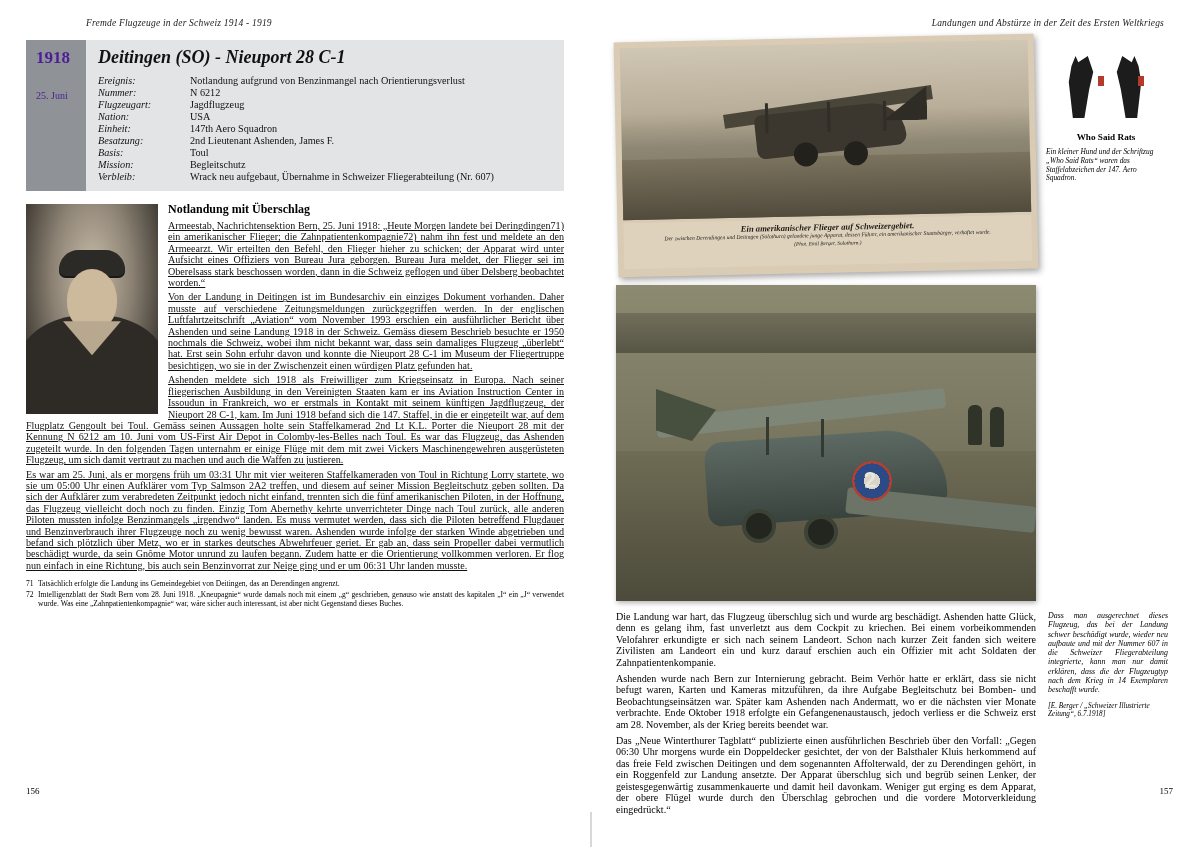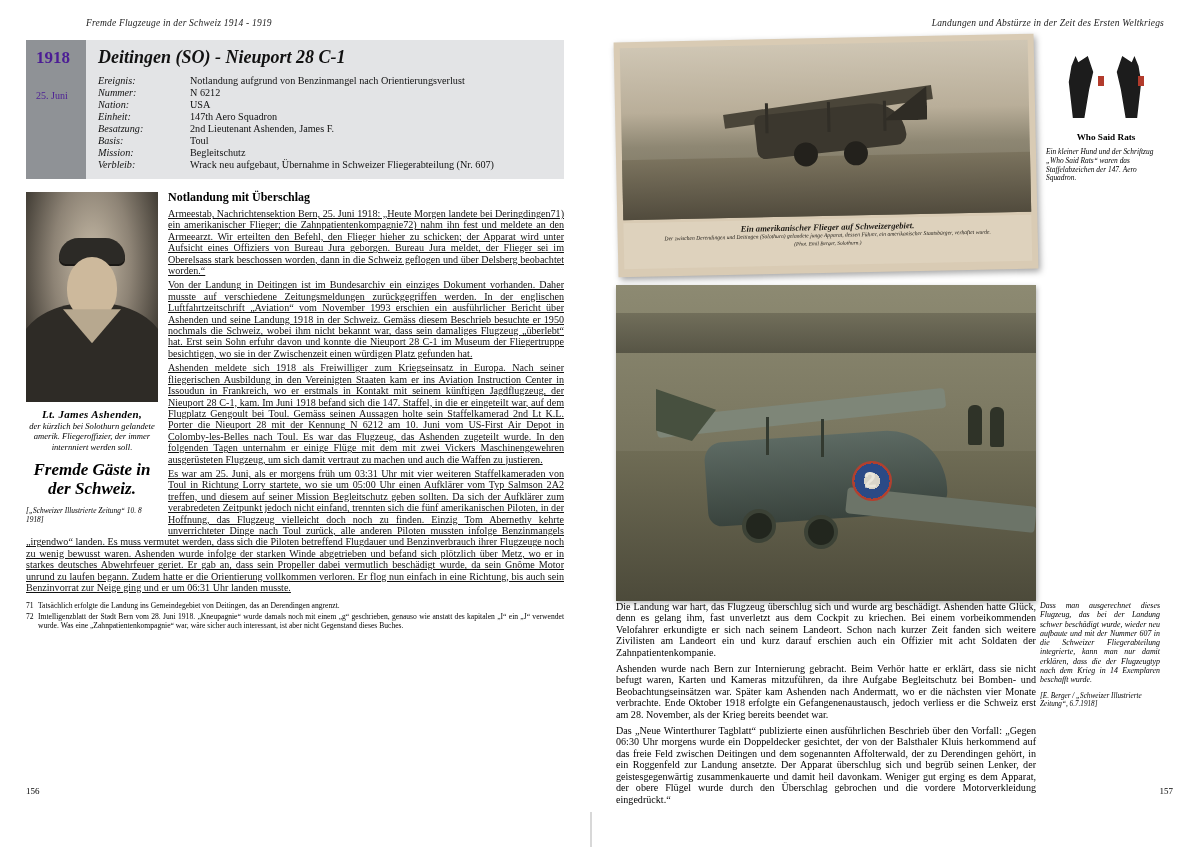--- a/index.html
+++ b/index.html
@@ -212,21 +212,21 @@
   .photo-wreck .strut2 { position:absolute; width:3px; height:38px; background:#333a30; }
   .photo-wreck .wheel2 {
     position:absolute; width:34px; height:34px; border-radius:50%;
     background:#22261e; border:4px solid #3c4236;
   }
   .photo-wreck .person {
     position:absolute; width:14px; height:40px; background:#2f3328; border-radius:6px 6px 2px 2px;
   }
 
   .twocol {
-    display:flex; gap:4px;
+    margin-top:10px; display:flex; gap:12px;
   }
   .tc-main { width:420px; }
   .tc-side { width:120px; }
   p.small {
     font-size:10.1px; line-height:11.4px; text-align:justify; margin:0 0 5px 0;
   }
   p.sidenote {
     font-size:7.9px; line-height:9.3px; text-align:justify; margin:0 0 6px 0;
     font-style:italic;
   }
@@ -269,20 +269,24 @@
         <div class="facttitle">Deitingen (SO) - Nieuport 28 C-1</div>
         <table class="facts">
           <tbody>
             <tr>
               <td class="k">Ereignis:</td>
               <td>Notlandung aufgrund von Benzinmangel nach Orientierungsverlust</td>
             </tr>
             <tr>
               <td class="k">Nummer:</td>
               <td>N 6212</td>
+            </tr>
+            <tr>
+              <td class="k">Flugzeugart:</td>
+              <td>Jagdflugzeug</td>
             </tr>
             <tr>
               <td class="k">Nation:</td>
               <td>USA</td>
             </tr>
             <tr>
               <td class="k">Einheit:</td>
               <td>147th Aero Squadron</td>
             </tr>
             <tr>
@@ -306,26 +310,20 @@
       </div>
     </div>
 
     <div class="leftwrap">
       <div class="portrait-col">
         <div class="photo-portrait">
           <div class="coat"></div>
           <div class="cap"></div>
           <div class="face"></div>
           <div class="collar"></div>
-        </div>
-        <div class="clip-cap">
-          <div class="frakturish">Lt. James Ashenden,</div>
-          <div class="clip-lines">der kürzlich bei Solothurn gelandete amerik. Fliegeroffizier, der immer internniert werden soll.</div>
-          <div class="bigfraktur">Fremde Gäste in der Schweiz.</div>
-          <div class="srcnote">[„Schweizer Illustrierte Zeitung“ 10. 8 1918]</div>
         </div>
       </div>
 
       <h3 class="sub">Notlandung mit Überschlag</h3>
       <p class="body">Armeestab, Nachrichtensektion Bern, 25. Juni 1918: „Heute Morgen landete bei Deringdingen71) ein amerikanischer Flieger; die Zahnpatientenkompagnie72) nahm ihn fest und meldete an den Armeearzt. Wir erteilten den Befehl, den Flieger hieher zu schicken; der Apparat wird unter Aufsicht eines Offiziers von Bureau Jura geborgen. Bureau Jura meldet, der Flieger sei im Oberelsass stark beschossen worden, dann in die Schweiz geflogen und über Delsberg beobachtet worden.“</p>
       <p class="body">Von der Landung in Deitingen ist im Bundesarchiv ein einziges Dokument vorhanden. Daher musste auf verschiedene Zeitungsmeldungen zurückgegriffen werden. In der englischen Luftfahrtzeitschrift „Aviation“ vom November 1993 erschien ein ausführlicher Bericht über Ashenden und seine Landung 1918 in der Schweiz. Gemäss diesem Beschrieb besuchte er 1950 nochmals die Schweiz, wobei ihm nicht bekannt war, dass sein damaliges Flugzeug „überlebt“ hat. Erst sein Sohn erfuhr davon und konnte die Nieuport 28 C-1 im Museum der Fliegertruppe besichtigen, wo sie in der Zwischenzeit einen würdigen Platz gefunden hat.</p>
       <p class="body">Ashenden meldete sich 1918 als Freiwilliger zum Kriegseinsatz in Europa. Nach seiner fliegerischen Ausbildung in den Vereinigten Staaten kam er ins Aviation Instruction Center in Issoudun in Frankreich, wo er erstmals in Kontakt mit seinem künftigen Jagdflugzeug, der Nieuport 28 C-1, kam. Im Juni 1918 befand sich die 147. Staffel, in die er eingeteilt war, auf dem Flugplatz Gengoult bei Toul. Gemäss seinen Aussagen holte sein Staffelkamerad 2nd Lt K.L. Porter die Nieuport 28 mit der Kennung N 6212 am 10. Juni vom US-First Air Depot in Colomby-les-Belles nach Toul. Es war das Flugzeug, das Ashenden zugeteilt wurde. In den folgenden Tagen unternahm er einige Flüge mit dem mit zwei Vickers Maschinengewehren ausgerüsteten Flugzeug, um sich damit vertraut zu machen und auch die Waffen zu justieren.</p>
       <p class="body">Es war am 25. Juni, als er morgens früh um 03:31 Uhr mit vier weiteren Staffelkameraden von Toul in Richtung Lorry startete, wo sie um 05:00 Uhr einen Aufklärer vom Typ Salmson 2A2 treffen, und diesem auf seiner Mission Begleitschutz geben sollten. Da sich der Aufklärer zum verabredeten Zeitpunkt jedoch nicht einfand, trennten sich die fünf amerikanischen Piloten, in der Hoffnung, das Flugzeug vielleicht doch noch zu finden. Einzig Tom Abernethy kehrte unverrichteter Dinge nach Toul zurück, alle anderen Piloten mussten infolge Benzinmangels „irgendwo“ landen. Es muss vermutet werden, dass sich die Piloten betreffend Flugdauer und Benzinverbrauch ihrer Flugzeuge noch zu wenig bewusst waren. Ashenden wurde infolge der starken Winde abgetrieben und befand sich plötzlich über Metz, wo er in starkes deutsches Abwehrfeuer geriet. Er gab an, dass sein Propeller dabei vermutlich beschädigt wurde, da sein Gnôme Motor unrund zu laufen begann. Zudem hatte er die Orientierung vollkommen verloren. Er flog nun einfach in eine Richtung, bis auch sein Benzinvorrat zur Neige ging und er um 06:31 Uhr landen musste.</p>
     </div>
 

